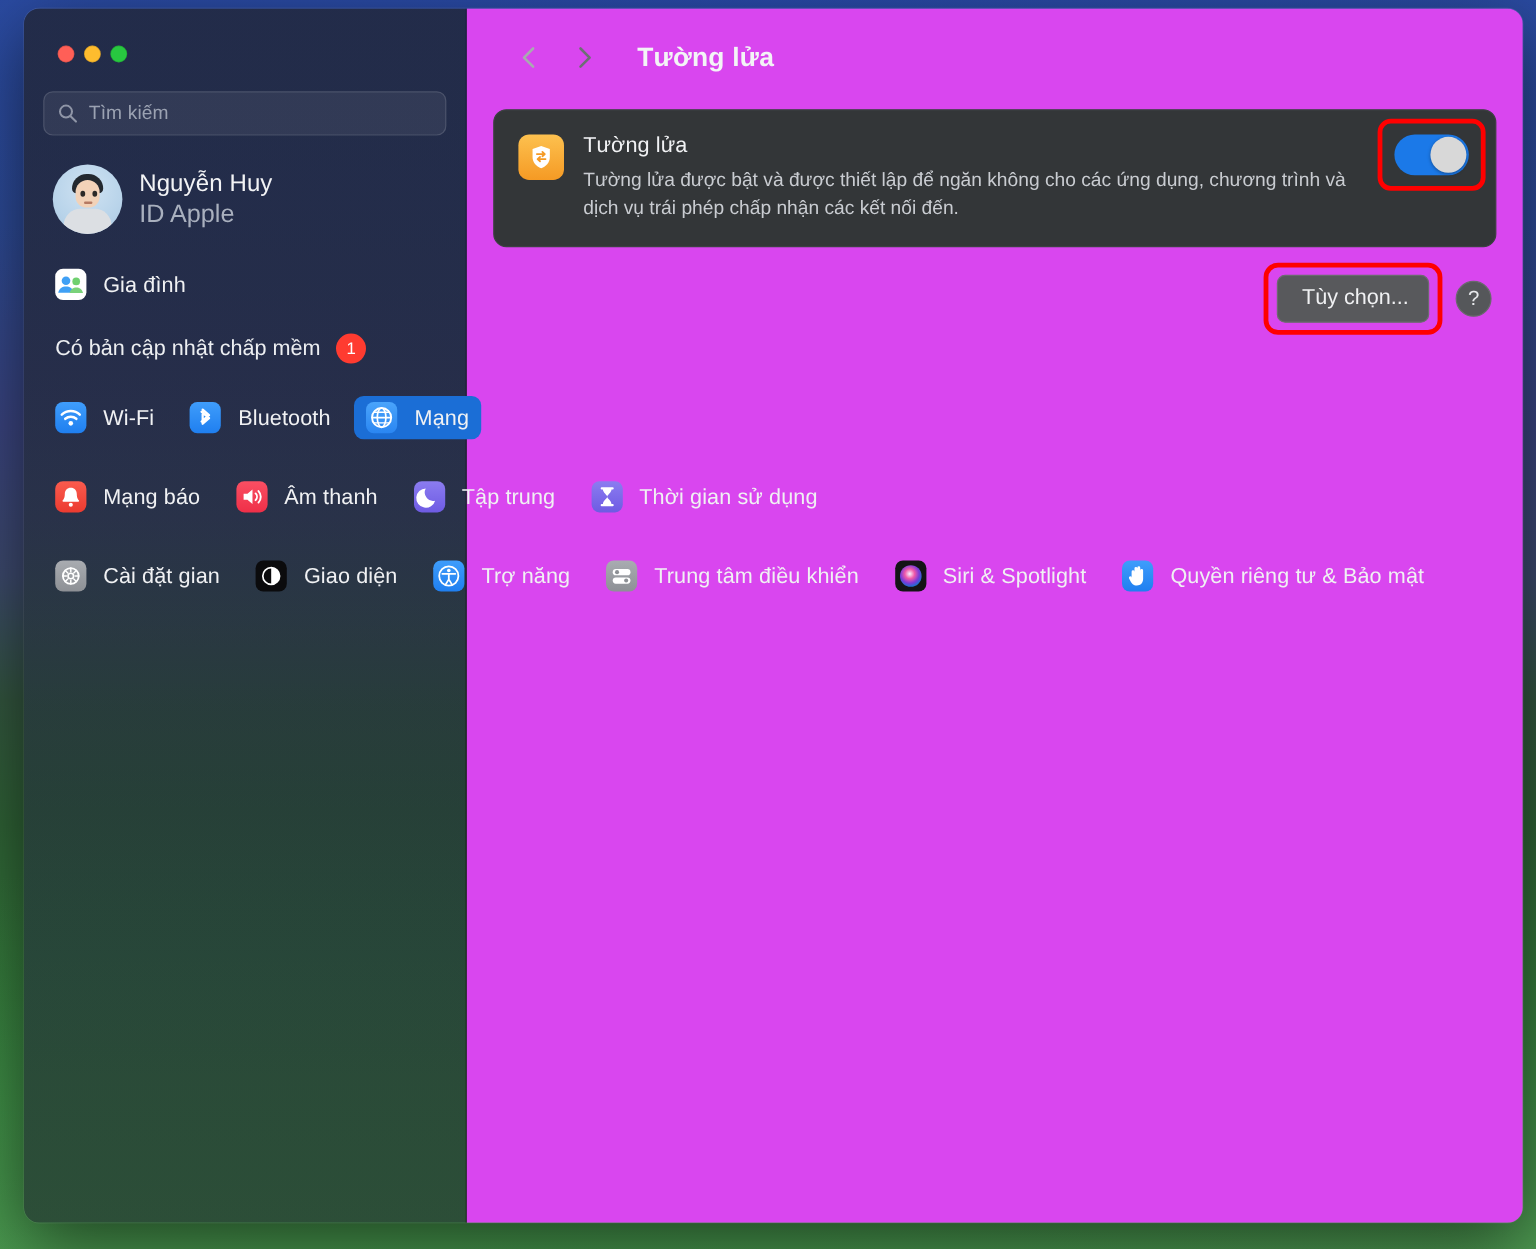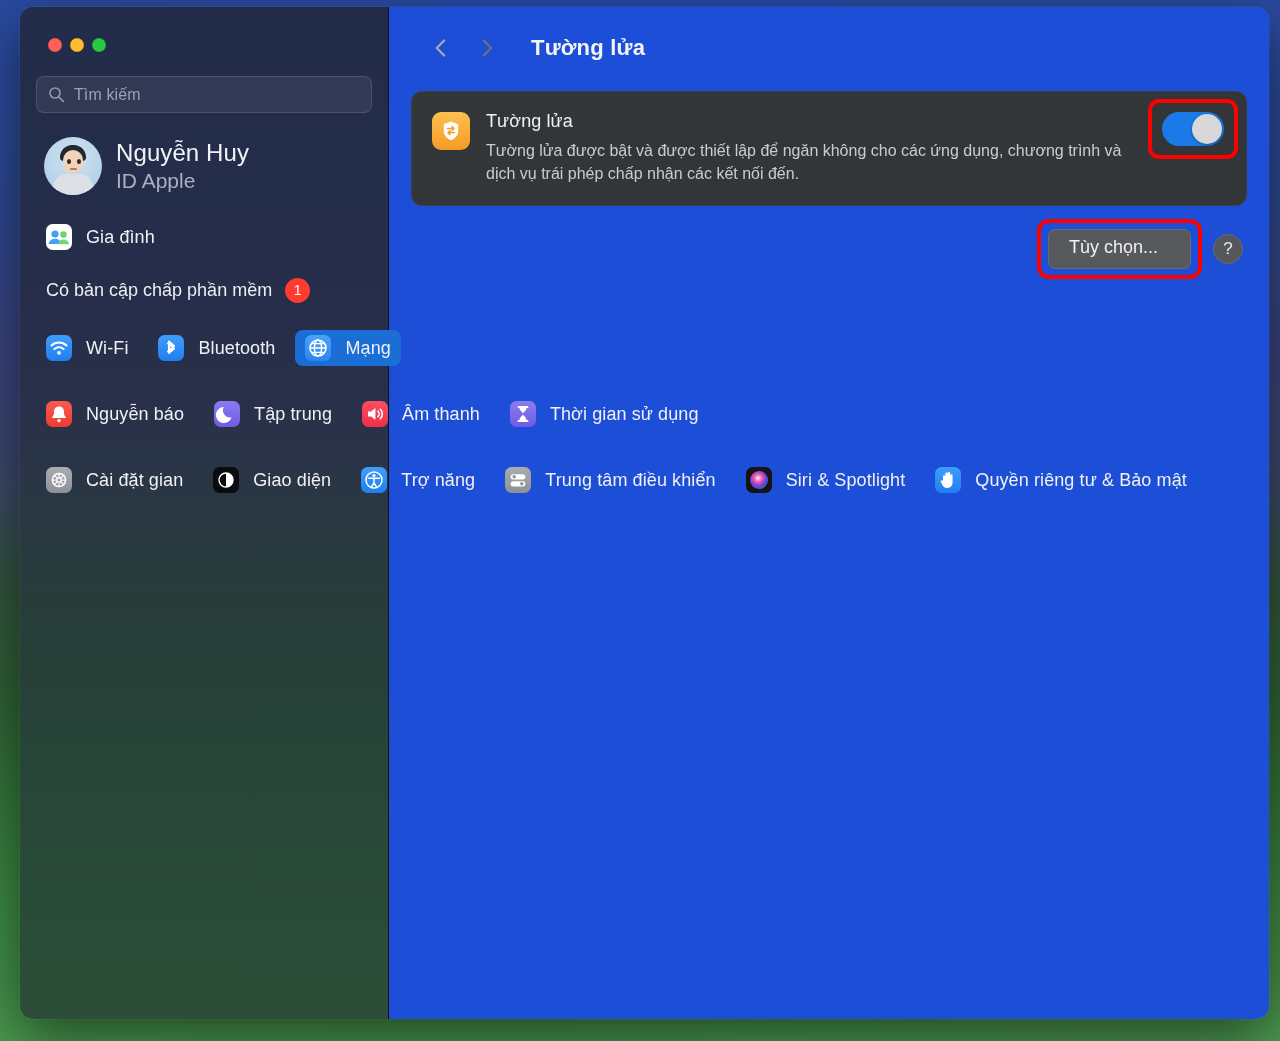--- a/index.html
+++ b/index.html
@@ -111,21 +111,21 @@
   .avatar .face { position: absolute; left: 19px; top: 13px; width: 20px; height: 23px;
     background: #f2d2b8; border-radius: 10px 10px 9px 9px; }
   .avatar .eye { position: absolute; top: 22px; width: 4px; height: 5px; background: #2c2a28; border-radius: 50%; }
   .avatar .eye.l { left: 23px; }
   .avatar .eye.r { left: 33px; }
   .avatar .mouth { position: absolute; left: 26px; top: 31px; width: 7px; height: 2px;
     background: #b57a63; border-radius: 2px; }
   .avatar .body { position: absolute; left: 9px; top: 37px; width: 40px; height: 24px;
     background: #dcdfe3; border-radius: 14px 14px 0 0; }
   .acct-text { display: flex; flex-direction: column; gap: 2px; }
-  .acct-name { color: #f2f3f5; font-size: 24px; font-weight: 400; letter-spacing: .1px; }
+  .acct-name { color: #f2f3f5; font-size: 20px; font-weight: 400; letter-spacing: .1px; }
   .acct-sub  { color: #a9b0be; font-size: 21px; }
 
   
   .side-row {
     display: flex; align-items: center; gap: 14px;
     height: 36px; padding: 0 10px;
     border-radius: 8px;
     color: #f0f1f3; font-size: 18px;
     letter-spacing: .1px;
   }
@@ -158,21 +158,21 @@
     padding: 0 7px;
   }
 
   .group { display: flex; flex-direction: row; gap: 10px; }
   .gap-lg { height: 30px; }
   .gap-md { height: 22px; }
 
   
   .main {
     flex: 1;
-    background: #1d4ed8;
+    background: #d946ef;
     position: relative;
     padding: 0 22px;
   }
   .toolbar {
     display: flex; align-items: center;
     height: 82px;
     gap: 6px;
     padding-left: 10px;
   }
   .nav-btn {
@@ -248,21 +248,21 @@
     padding-right: 4px;
   }
   .options-wrap { position: relative; }
   .options-hl { left: -11px; top: -10px; right: -11px; bottom: -10px; border-radius: 12px; }
   .btn-options {
     background: #58595c;
     border: 1px solid #6a6b6e;
     border-radius: 7px;
     color: #f0f1f3;
     font-size: 18px;
-    padding: 8px 32px 10px 20px;
+    padding: 8px 16px 10px 20px;
     font-family: "Liberation Sans", sans-serif;
     line-height: 1.1;
   }
   .help-btn {
     width: 30px; height: 30px;
     border-radius: 50%;
     background: #55575a;
     border: 1px solid #68696c;
     color: #e7e9ec;
     font-size: 17px;
@@ -316,21 +316,21 @@
           <circle cx="9" cy="10" r="3.6" fill="#3fa0f5"></circle>
           <circle cx="17.5" cy="10.5" r="3.2" fill="#6fd06f"></circle>
           <path d="M2.5 20c.8-3.6 3.4-5.2 6.5-5.2s5.7 1.6 6.5 5.2z" fill="#3fa0f5"></path>
           <path d="M12 20.2c.8-3.2 3.1-4.6 5.6-4.6s4.8 1.4 5.6 4.6z" fill="#7ad27a"></path>
         </svg>
       </span>
       <span class="label">Gia đình</span>
     </div>
 
     <div class="update-row">
-      <span>Có bản cập chấp phần mềm</span>
+      <span>Có bản cập nhật chấp mềm</span>
       <span class="badge">1</span>
     </div>
 
     <div class="gap-md"></div>
 
     <div class="group">
 
       <div class="side-row">
         <span class="app-icon" style="background:linear-gradient(180deg,#3f9dfb,#1f7ff0);">
           <svg viewBox="0 0 26 26" width="26" height="26">
@@ -368,40 +368,40 @@
 
     <div class="group">
 
       <div class="side-row">
         <span class="app-icon" style="background:linear-gradient(180deg,#fa5b4e,#ec3b30);">
           <svg viewBox="0 0 26 26" width="26" height="26">
             <path d="M13 5.5c-3 0-5 2.2-5 5.2 0 3.8-1.2 4.6-1.8 5.4-.3.4 0 1 .5 1h12.6c.5 0 .8-.6.5-1-.6-.8-1.8-1.6-1.8-5.4 0-3-2-5.2-5-5.2z" fill="#fff"></path>
             <circle cx="13" cy="19.6" r="1.7" fill="#fff"></circle>
           </svg>
         </span>
-        <span class="label">Nguyễn báo</span>
-      </div>
-
-      <div class="side-row">
-        <span class="app-icon" style="background:linear-gradient(180deg,#8b7cf0,#6e5be3);">
-          <svg viewBox="0 0 26 26" width="26" height="26">
-            <path d="M17.6 16.2A7 7 0 0 1 9.8 6.1a8 8 0 1 0 7.8 10.1z" fill="#fff"></path>
-          </svg>
-        </span>
-        <span class="label">Tập trung</span>
+        <span class="label">Mạng báo</span>
       </div>
 
       <div class="side-row">
         <span class="app-icon" style="background:linear-gradient(180deg,#fa4f63,#ef2f48);">
           <svg viewBox="0 0 26 26" width="26" height="26">
             <path d="M6 10.5h3.2L13.4 7v12l-4.2-3.5H6z" fill="#fff"></path>
             <path d="M16 10.2a4 4 0 0 1 0 5.6M18.4 8.2a7 7 0 0 1 0 9.6" fill="none" stroke="#fff" stroke-width="1.6" stroke-linecap="round"></path>
           </svg>
         </span>
         <span class="label">Âm thanh</span>
+      </div>
+
+      <div class="side-row">
+        <span class="app-icon" style="background:linear-gradient(180deg,#8b7cf0,#6e5be3);">
+          <svg viewBox="0 0 26 26" width="26" height="26">
+            <path d="M17.6 16.2A7 7 0 0 1 9.8 6.1a8 8 0 1 0 7.8 10.1z" fill="#fff"></path>
+          </svg>
+        </span>
+        <span class="label">Tập trung</span>
       </div>
 
       <div class="side-row">
         <span class="app-icon" style="background:linear-gradient(180deg,#8b7cf0,#6e5be3);">
           <svg viewBox="0 0 26 26" width="26" height="26">
             <path d="M8.5 6h9M8.5 20h9" stroke="#fff" stroke-width="1.9" stroke-linecap="round"></path>
             <path d="M9.4 6.6c0 3.4 3.6 4.6 3.6 6.4s-3.6 3-3.6 6.4h7.2c0-3.4-3.6-4.6-3.6-6.4s3.6-3 3.6-6.4z" fill="#fff"></path>
           </svg>
         </span>
         <span class="label">Thời gian sử dụng</span>

